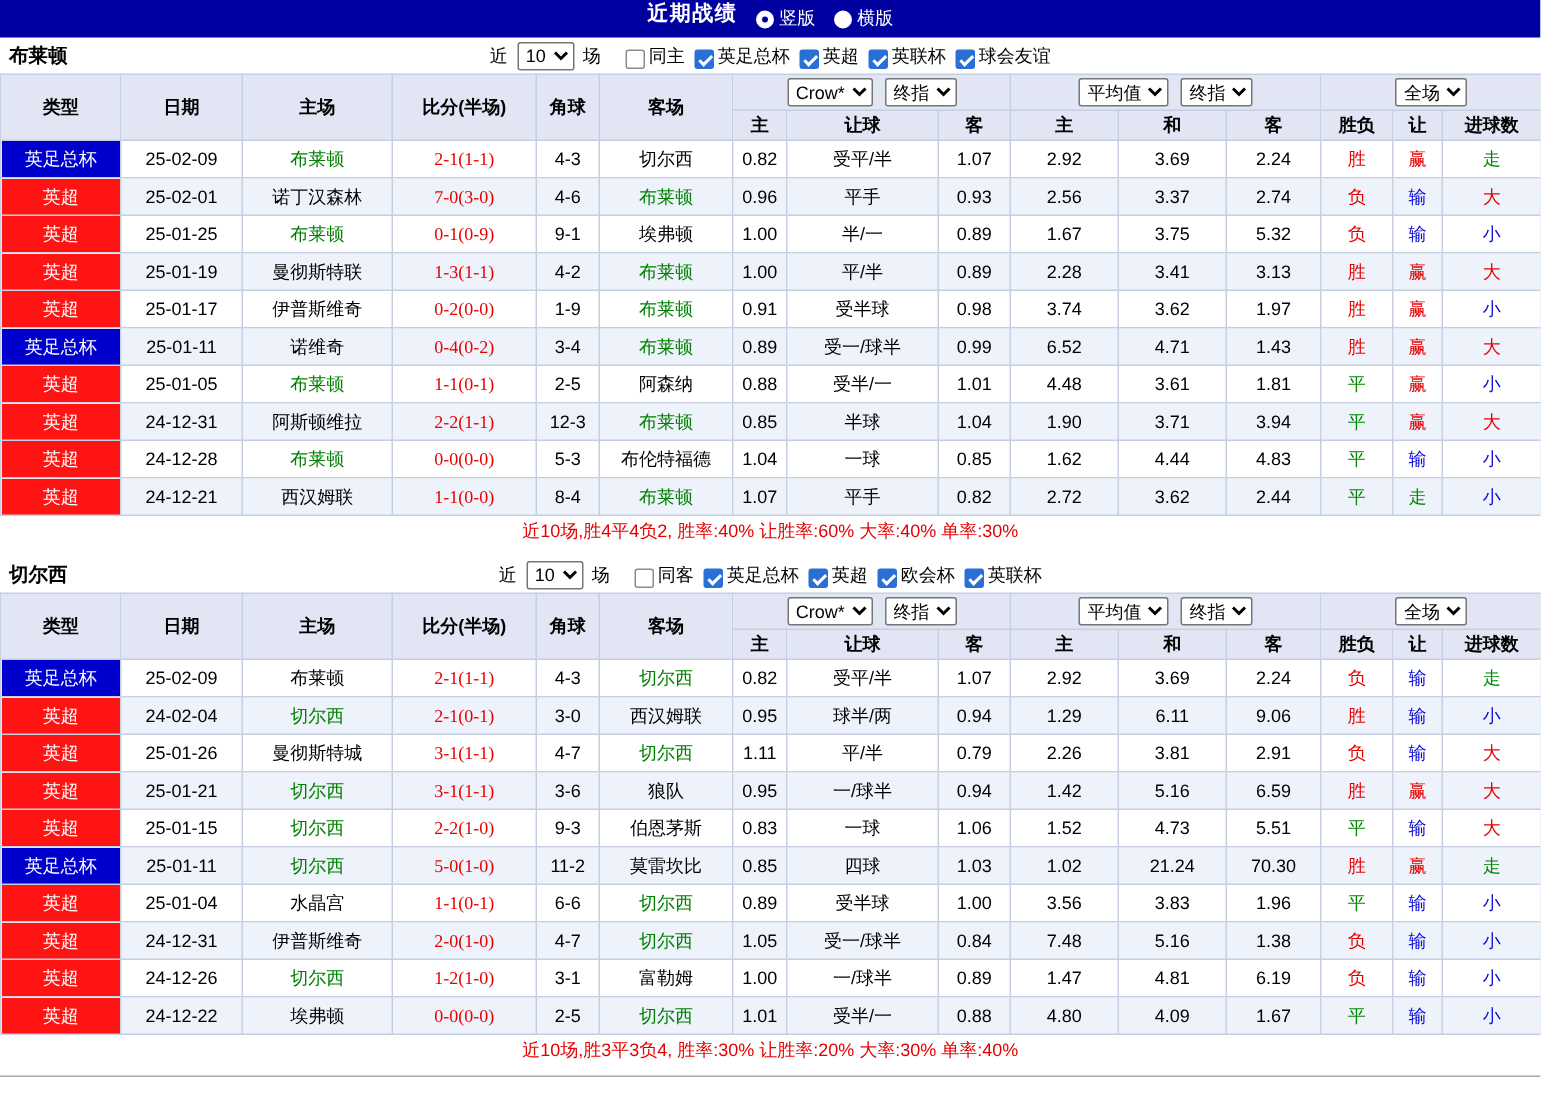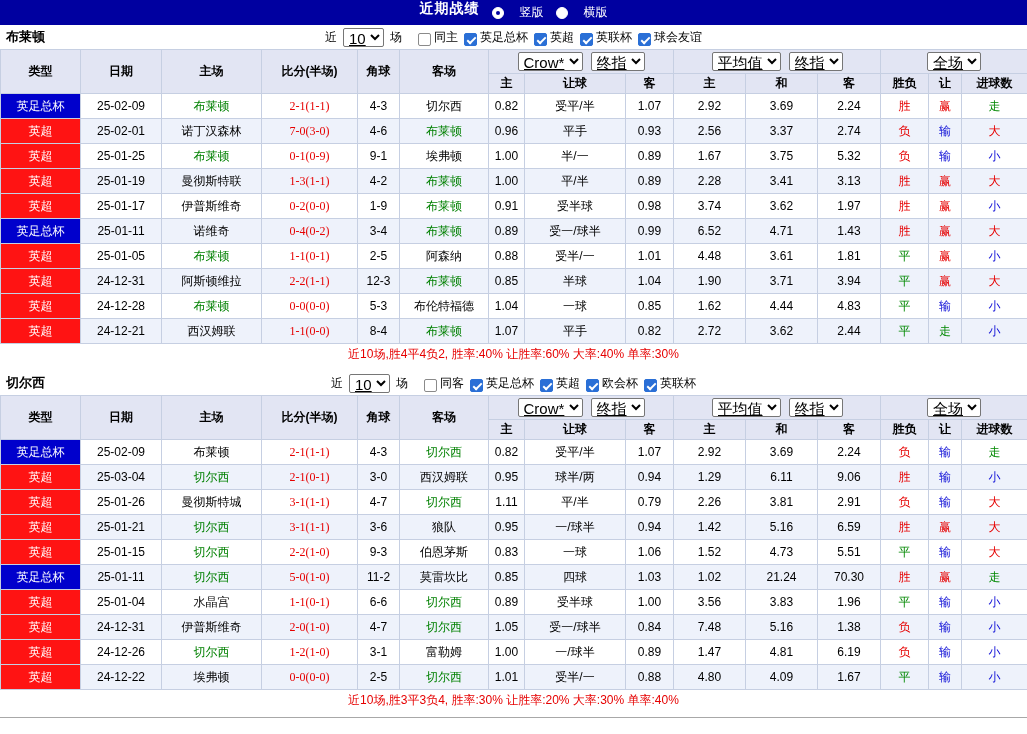--- a/index.html
+++ b/index.html
@@ -6,30 +6,30 @@
     --titlebar-bg:#0000a0; --head-bg:#e2e5f3; --row-alt:#eef2fb; --grid:#c6cfe2;
     --epl:#ff1313; --facup:#0000cc; --self-green:#008000;
     --red:#e60000; --blue:#0b0bd6; --green:#008800; --cb-blue:#2a6fd6;
   }
   *{box-sizing:border-box;}
   body{margin:0;width:1027px;background:#fff;color:#000;
        font-family:"Liberation Sans","DejaVu Sans",sans-serif;font-size:12px;}
   .titlebar{height:25px;background:var(--titlebar-bg);display:flex;
             justify-content:center;gap:12px;color:#fff;}
   .titlebar .title{font-weight:bold;font-size:14px;letter-spacing:1px;}
-  .radio-wrap{display:inline-flex;align-items:center;gap:16px;cursor:pointer;}
+  .radio-wrap{display:inline-flex;align-items:center;gap:4px;cursor:pointer;}
   .radio{width:12px;height:12px;border-radius:50%;background:#fff;border:1px solid #fff;
          position:relative;display:inline-block;}
   .radio.sel::after{content:"";position:absolute;left:3px;top:3px;width:4px;height:4px;
          border-radius:50%;background:#0000a0;}
   .section{margin-bottom:6px;}
   .filterbar{position:relative;height:24px;display:flex;align-items:center;justify-content:center;gap:6px;}
   .teamname{position:absolute;left:6px;font-weight:bold;font-size:13px;}
-  select{font-size:15px;height:19px;font-family:inherit;border:1px solid #767676;
-         background:#fff;border-radius:2px;padding:0 1px;text-decoration:underline;}
+  select{font-size:12px;height:19px;font-family:inherit;border:1px solid #767676;
+         background:#fff;border-radius:2px;padding:0 1px;}
   .cbl{display:inline-flex;align-items:flex-end;gap:3px;cursor:pointer;}
   .cbl.gap{margin-left:10px;}
   .cb{width:13px;height:13px;border:1px solid #8a8a8a;background:#fff;display:inline-block;
       position:relative;border-radius:2px;}
   .cb.on{background:var(--cb-blue);border-color:var(--cb-blue);}
   .cb.on::after{content:"";position:absolute;left:4px;top:1px;width:3px;height:7px;
       border:solid #fff;border-width:0 2px 2px 0;transform:rotate(45deg);}
   table{width:1027px;border-collapse:collapse;table-layout:fixed;font-size:12px;}
   th,td{border:1px solid var(--grid);text-align:center;padding:0;overflow:hidden;white-space:nowrap;}
   thead th{background:var(--head-bg);font-weight:bold;}
@@ -419,21 +419,21 @@
           <td>1.07</td>
           <td>2.92</td>
           <td>3.69</td>
           <td>2.24</td>
           <td class="c-red">负</td>
           <td class="c-blue">输</td>
           <td class="c-green">走</td>
         </tr>
         <tr>
           <td class="type red">英超</td>
-          <td>25-03-04</td>
+          <td>24-02-04</td>
           <td class="self">切尔西</td>
           <td class="score">2-1(0-1)</td>
           <td>3-0</td>
           <td>西汉姆联</td>
           <td>0.95</td>
           <td>球半/两</td>
           <td>0.94</td>
           <td>1.29</td>
           <td>6.11</td>
           <td>9.06</td>

